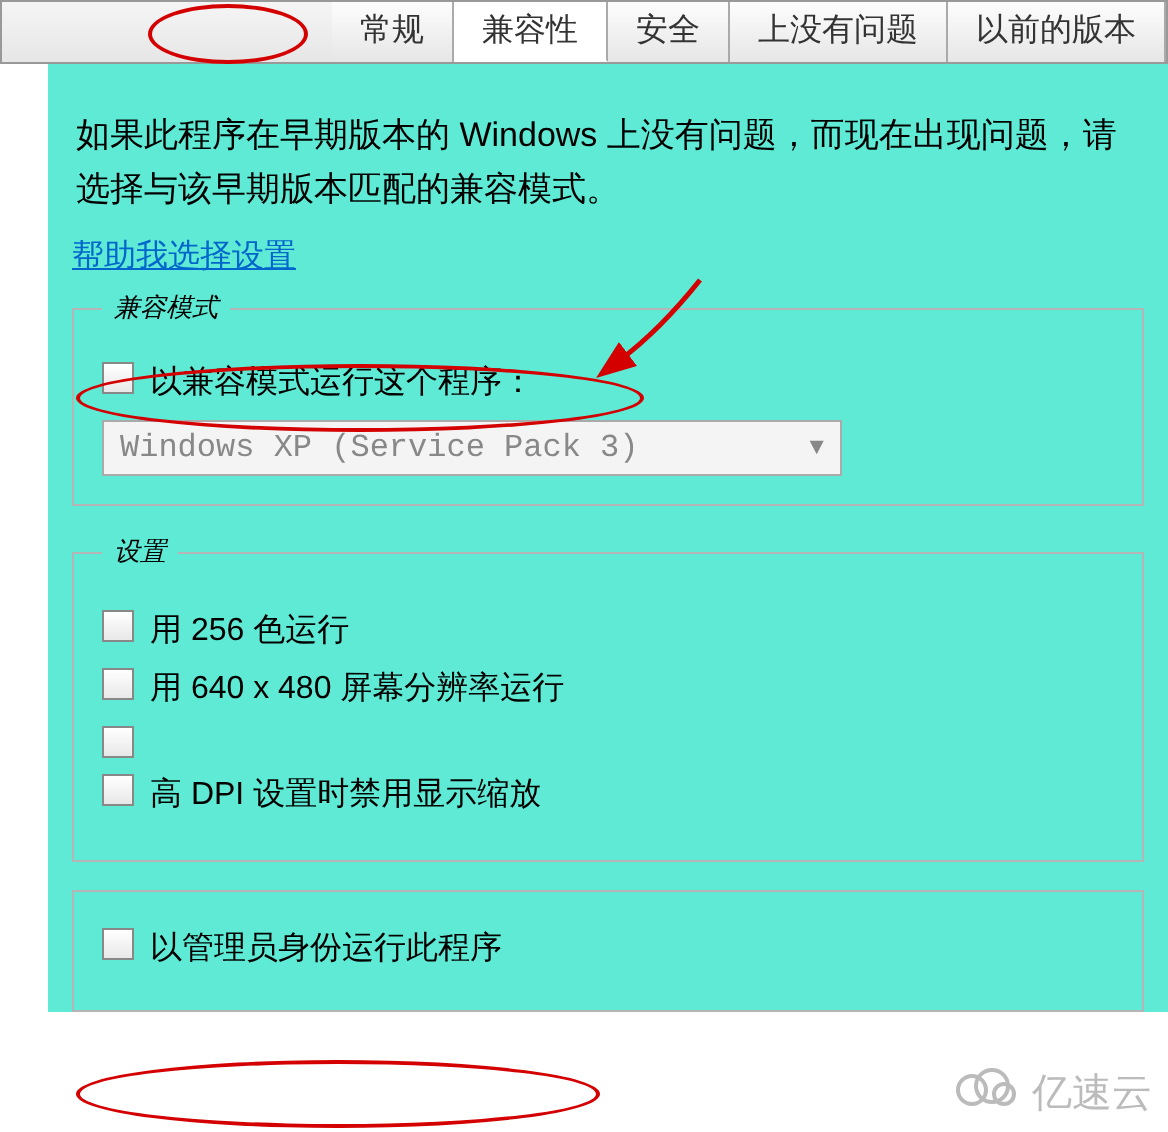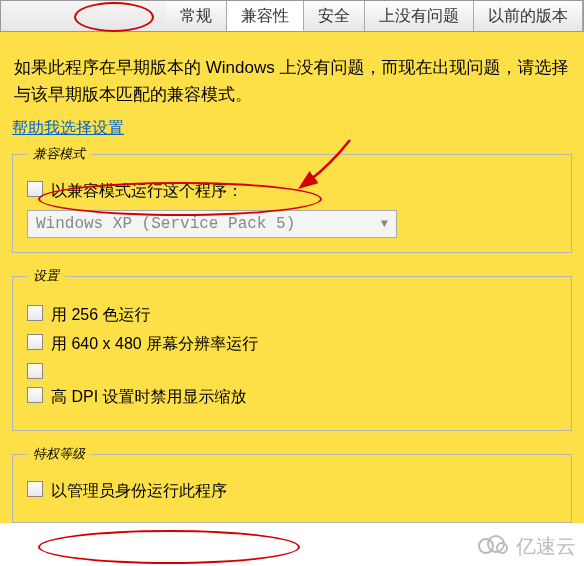--- a/index.html
+++ b/index.html
@@ -31,21 +31,22 @@
     position: relative;
     font-size: 16px;
     line-height: 22px;
   }
   .tab.active {
     background: #fff;
     border-bottom: 1px solid #fff;
   }
   .content {
     padding: 16px 12px 0 12px;
-    background: #fde047;
+    background: #5eead4;
+    margin-left: 24px;
   }
   .help-text { margin: 6px 2px 10px 2px; line-height: 1.6; font-size: 17px;}
   .link { color: #0066cc; text-decoration: underline; cursor: pointer; display:inline-block; margin-bottom:6px;}
   fieldset {
     border: 1px solid #b5b5b5;
     margin: 0 0 14px 0;
     padding: 12px 14px 14px 14px;
   }
   legend { padding: 0 6px; font-size: 13px; font-style: italic;}
   .row { display:flex; align-items:flex-start; margin: 6px 0; }
@@ -103,21 +104,21 @@
   <div class="help-text">如果此程序在早期版本的 Windows 上没有问题，而现在出现问题，请选择与该早期版本匹配的兼容模式。</div>
   <a class="link">帮助我选择设置</a>
 
   <fieldset>
     <legend>兼容模式</legend>
     <div class="row">
       <span class="cb"></span>
       <span>以兼容模式运行这个程序：</span>
     </div>
     <div class="combo">
-      <span>Windows XP (Service Pack 5)</span>
+      <span>Windows XP (Service Pack 3)</span>
       <span class="arrow">▼</span>
     </div>
   </fieldset>
 
   <fieldset class="settings-opts">
     <legend>设置</legend>
     <div class="row">
         <span class="cb"></span>
         <span>用 256 色运行</span>
       </div>
@@ -128,21 +129,20 @@
     <div class="row">
         <span class="cb"></span>
       </div>
     <div class="row">
         <span class="cb"></span>
         <span>高 DPI 设置时禁用显示缩放</span>
       </div>
   </fieldset>
 
   <fieldset>
-    <legend>特权等级</legend>
     <div class="row">
       <span class="cb"></span>
       <span>以管理员身份运行此程序</span>
     </div>
   </fieldset>
 </div>
 
 <div class="red-oval" style="left:74px; top:2px; width:80px; height:30px;"></div>
 <div class="red-oval" style="left:38px; top:182px; width:284px; height:34px;"></div>
 <div class="red-oval" style="left:38px; top:530px; width:262px; height:34px;"></div>

